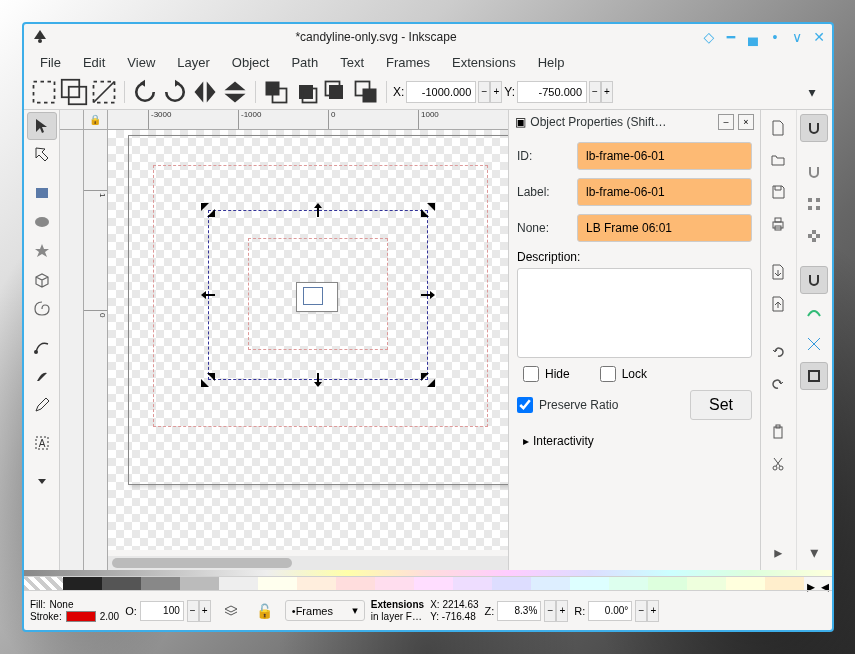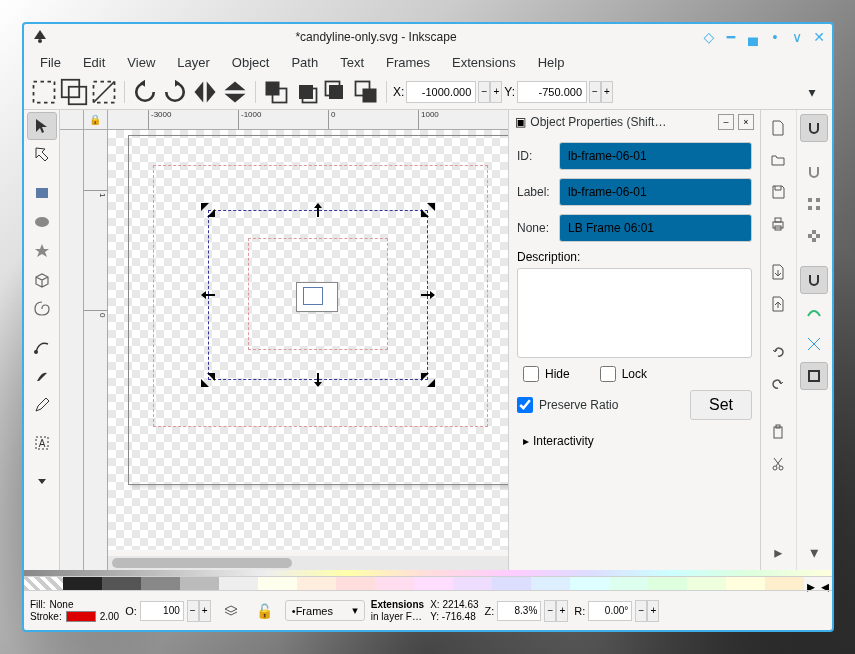--- a/index.html
+++ b/index.html
@@ -56,23 +56,23 @@
 .selection { position: absolute; border: 1.5px dashed #339; }
 .handle { position: absolute; width: 14px; height: 14px; display: flex; align-items: center; justify-content: center; }
 .handle svg { width: 14px; height: 14px; fill: #000; }
 .hscroll { position: absolute; left: 48px; right: 0; bottom: 0; height: 14px; background: #e8e8e8; }
 .hscroll .thumb { position: absolute; left: 4px; top: 2px; width: 180px; height: 10px; background: #bbb; border-radius: 5px; }
 .panel { width: 252px; background: #f6f5f4; border-left: 1px solid #d0d0d0; display: flex; flex-direction: column; font-size: 12px; }
 .panel-header { height: 24px; display: flex; align-items: center; padding: 0 6px; gap: 4px; }
 .panel-header .ptitle { flex: 1; color: #2e3436; font-size: 12px; }
 .panel-header .pbtn { width: 16px; height: 16px; border: 1px solid #999; font-size: 9px; display: flex; align-items: center; justify-content: center; cursor: pointer; }
 .panel-body { padding: 8px; display: flex; flex-direction: column; gap: 8px; }
-.prow { display: flex; align-items: center; gap: 0; }
+.prow { display: flex; align-items: center; gap: 18px; }
 .prow label { width: 42px; text-align: left; color: #2e3436; }
-.prow input[type=text] { flex: 1; height: 28px; border: 1px solid #ccc; border-radius: 3px; padding: 0 8px; font-size: 12px; background: #0369a1; }
+.prow input[type=text] { flex: 1; height: 28px; border: 1px solid #ccc; border-radius: 3px; padding: 0 8px; font-size: 12px; background: #fdba74; }
 .prow textarea { flex: 1; height: 90px; border: 1px solid #ccc; border-radius: 3px; padding: 6px; font-size: 12px; resize: none; background: #fff; }
 .checks { display: flex; gap: 30px; align-items: center; padding-left: 6px; }
 .check { display: flex; align-items: center; gap: 6px; }
 .check input { width: 16px; height: 16px; }
 .btn { height: 30px; padding: 0 18px; border: 1px solid #ccc; background: #f0f0f0; border-radius: 3px; cursor: pointer; font-size: 16px; }
 .expander { padding: 6px; display: flex; align-items: center; gap: 4px; cursor: pointer; }
 .right-docks { width: 72px; background: #f6f5f4; border-left: 1px solid #d0d0d0; display: flex; }
 .dock-col { width: 36px; display: flex; flex-direction: column; align-items: center; padding: 4px 0; gap: 4px; }
 .dock-col:first-child { border-right: 1px solid #e0e0e0; }
 .dbtn { width: 28px; height: 28px; display: flex; align-items: center; justify-content: center; cursor: pointer; border-radius: 3px; color: #555; }

